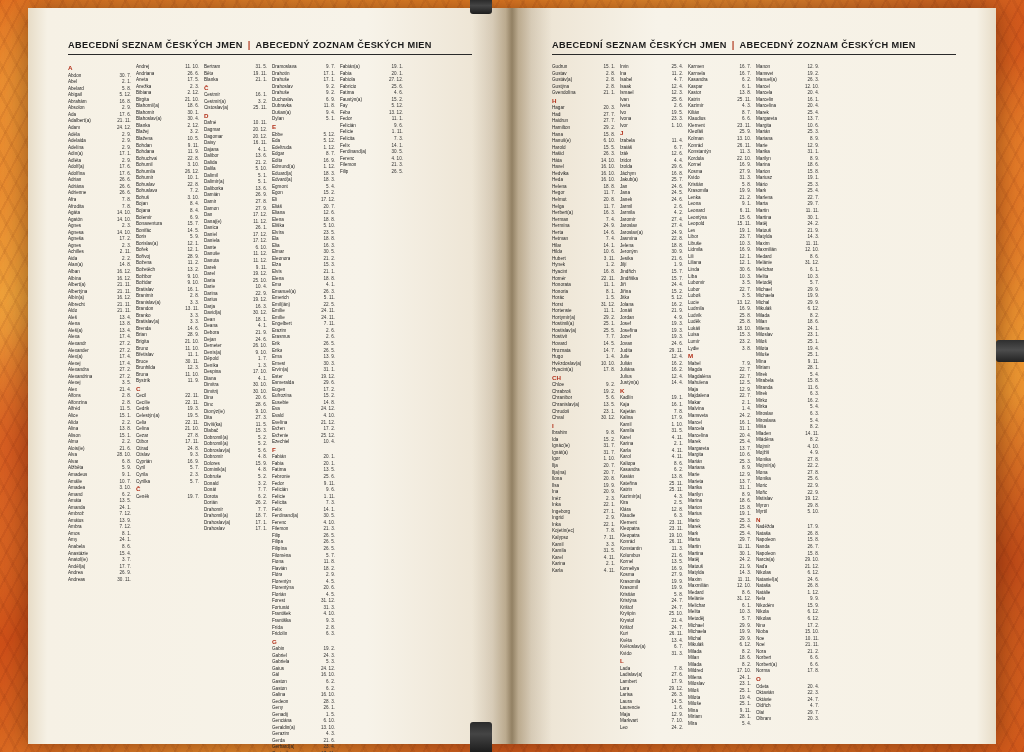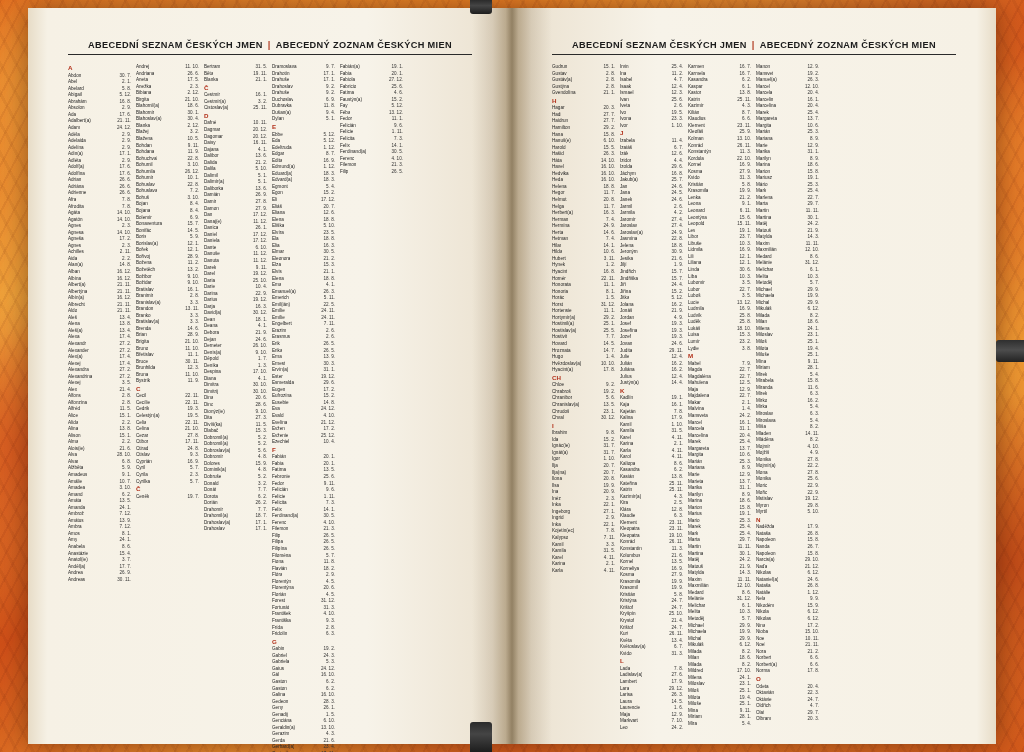--- a/index.html
+++ b/index.html
@@ -60,21 +60,21 @@
   #band-top{left:470px;top:0;width:22px;height:14px;border-radius:0 0 3px 3px;}
   #band-bottom{left:470px;top:722px;width:22px;height:30px;border-radius:3px 3px 0 0;}
   #band-right{right:0;top:340px;width:28px;height:22px;
     background:linear-gradient(to bottom,#2f2f2f,#4d4d4d 45%,#222);
     border-radius:3px 0 0 3px;}
 
   
   .page-header{
     position:absolute;top:32px;left:40px;width:404px;
     font-size:9.2px;font-weight:bold;letter-spacing:.35px;
-    color:#1b1b1b;text-align:center;white-space:nowrap;
+    color:#1b1b1b;text-align:left;white-space:nowrap;
   }
   #page-right .page-header{left:40px;}
   .hdr-sep{color:#b03a20;font-weight:bold;margin:0 5px;}
   .hdr-rule{
     position:absolute;left:40px;width:404px;height:1px;background:#2a2a2a;top:46px;
   }
 
   
   .cols{
     position:absolute;top:56px;left:40px;width:408px;height:660px;

